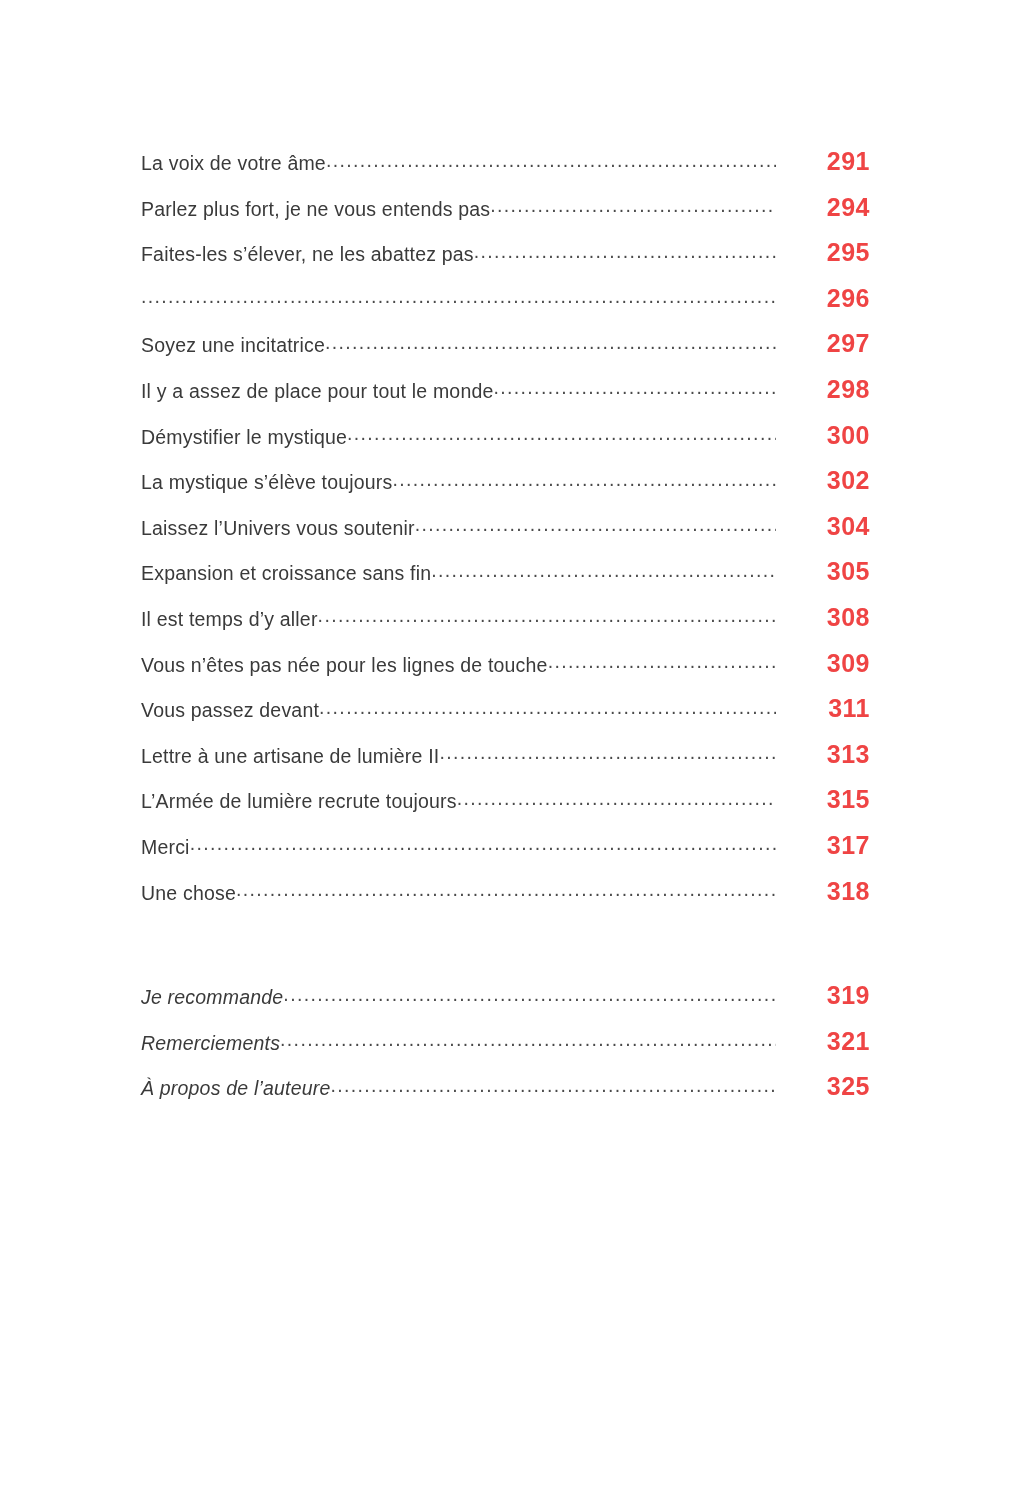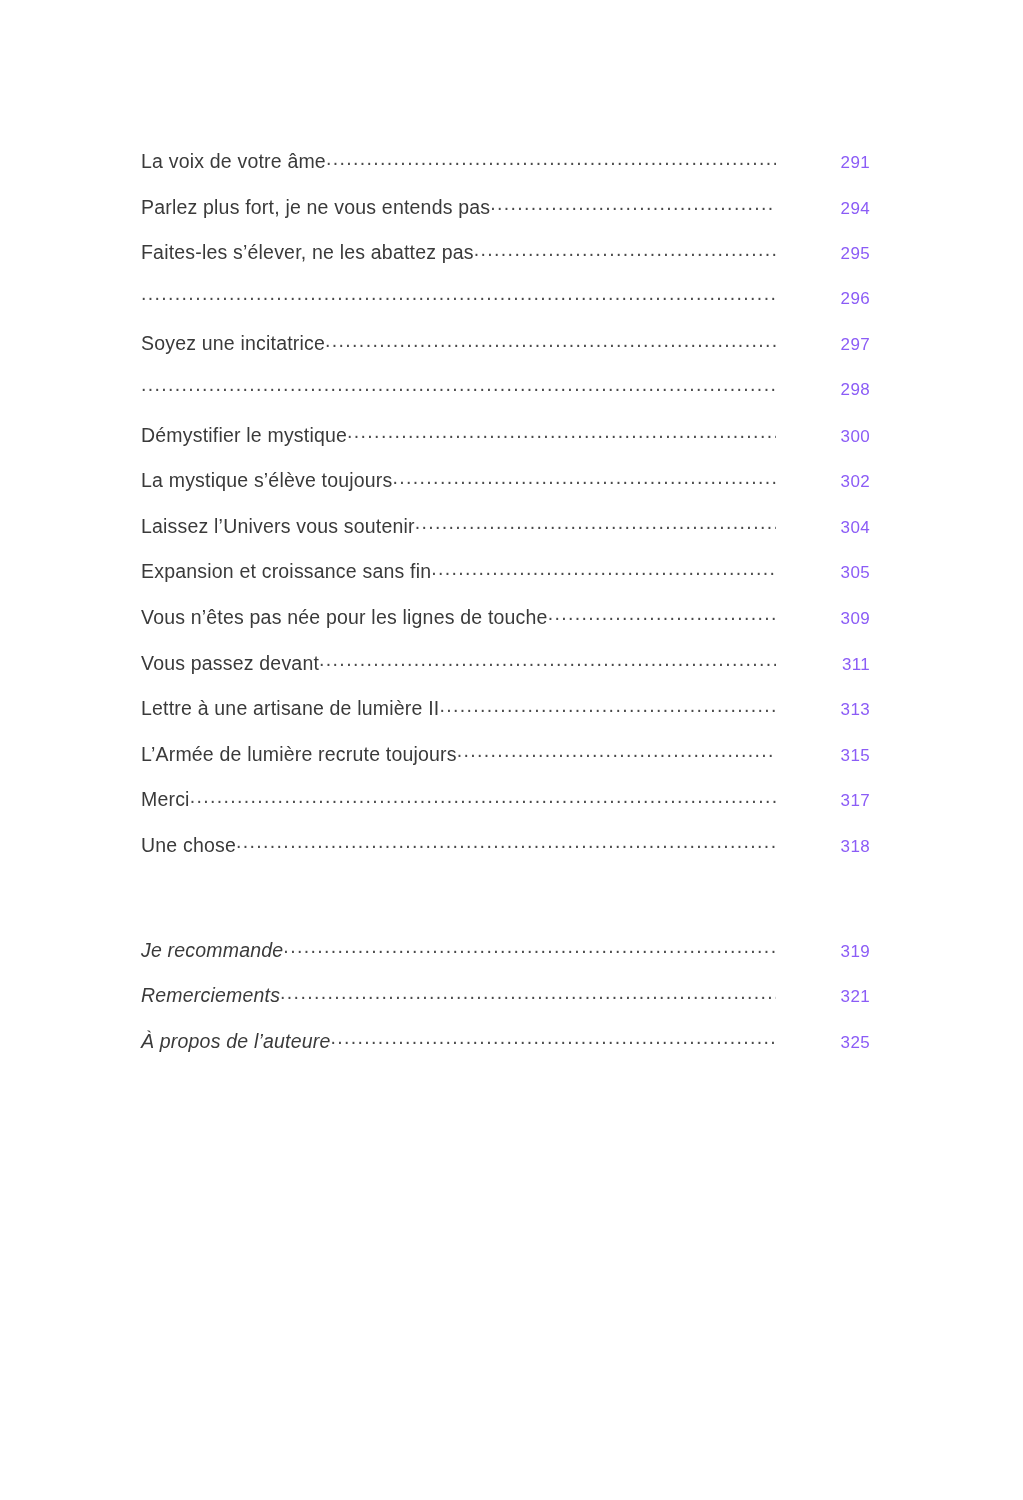--- a/index.html
+++ b/index.html
@@ -78,23 +78,23 @@
     font-size: 19.5px;
     font-weight: 300;
     color: #4a4a4a;
     letter-spacing: 1.35px;
     line-height: 1em;
   }
 
   .entry-page {
     flex: 0 0 58px;
     text-align: right;
-    font-size: 17px;
-    font-weight: 400;
-    color: #8b5cf6;
+    font-size: 25px;
+    font-weight: 700;
+    color: #ef4444;
     letter-spacing: 0.02em;
   }
 </style>
 </head>
 <body>
 
 <div class="page">
   <div class="toc">
       <div class="toc-group">
         <div class="toc-entry">
@@ -115,20 +115,21 @@
         <div class="toc-entry">
           <span class="leader"></span>
           <span class="entry-page">296</span>
         </div>
         <div class="toc-entry">
           <span class="entry-title">Soyez une incitatrice </span>
           <span class="leader"></span>
           <span class="entry-page">297</span>
         </div>
         <div class="toc-entry">
+          <span class="entry-title">Il y a assez de place pour tout le monde</span>
           <span class="leader"></span>
           <span class="entry-page">298</span>
         </div>
         <div class="toc-entry">
           <span class="entry-title">Démystifier le mystique </span>
           <span class="leader"></span>
           <span class="entry-page">300</span>
         </div>
         <div class="toc-entry">
           <span class="entry-title">La mystique s’élève toujours</span>
@@ -137,20 +138,25 @@
         </div>
         <div class="toc-entry">
           <span class="entry-title">Laissez l’Univers vous soutenir </span>
           <span class="leader"></span>
           <span class="entry-page">304</span>
         </div>
         <div class="toc-entry">
           <span class="entry-title">Expansion et croissance sans fin</span>
           <span class="leader"></span>
           <span class="entry-page">305</span>
+        </div>
+        <div class="toc-entry">
+          <span class="entry-title">Il est temps d’y aller</span>
+          <span class="leader"></span>
+          <span class="entry-page">308</span>
         </div>
         <div class="toc-entry">
           <span class="entry-title">Vous n’êtes pas née pour les lignes de touche</span>
           <span class="leader"></span>
           <span class="entry-page">309</span>
         </div>
         <div class="toc-entry">
           <span class="entry-title">Vous passez devant</span>
           <span class="leader"></span>
           <span class="entry-page">311</span>

